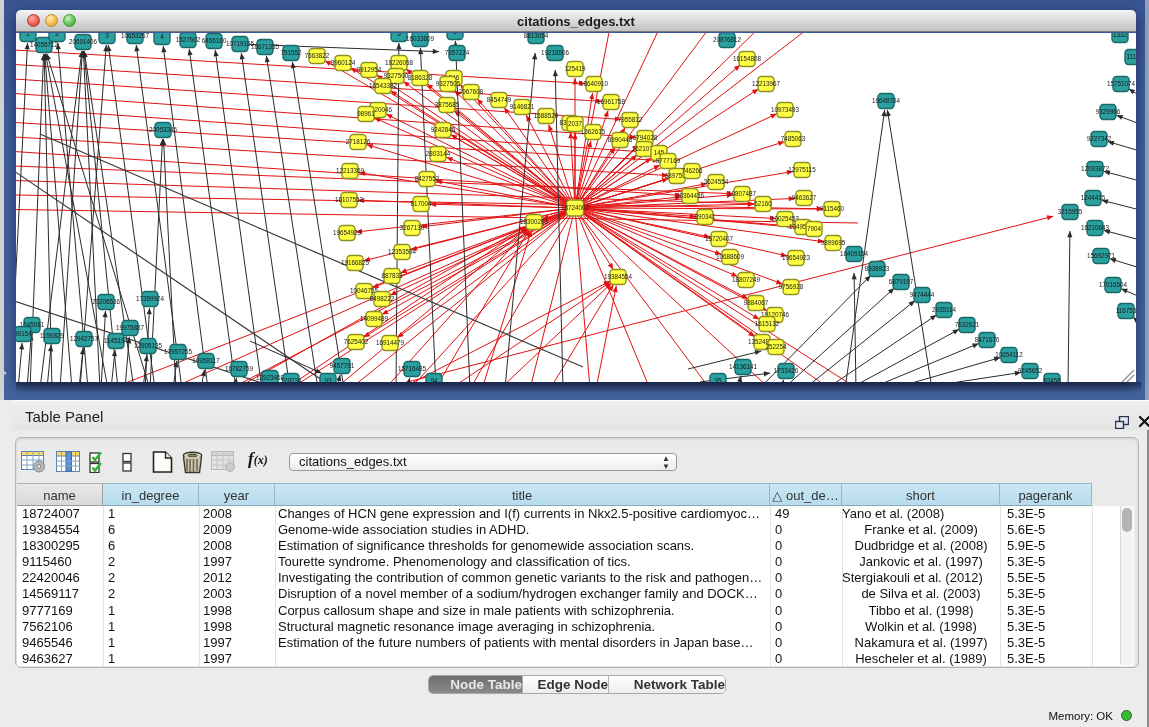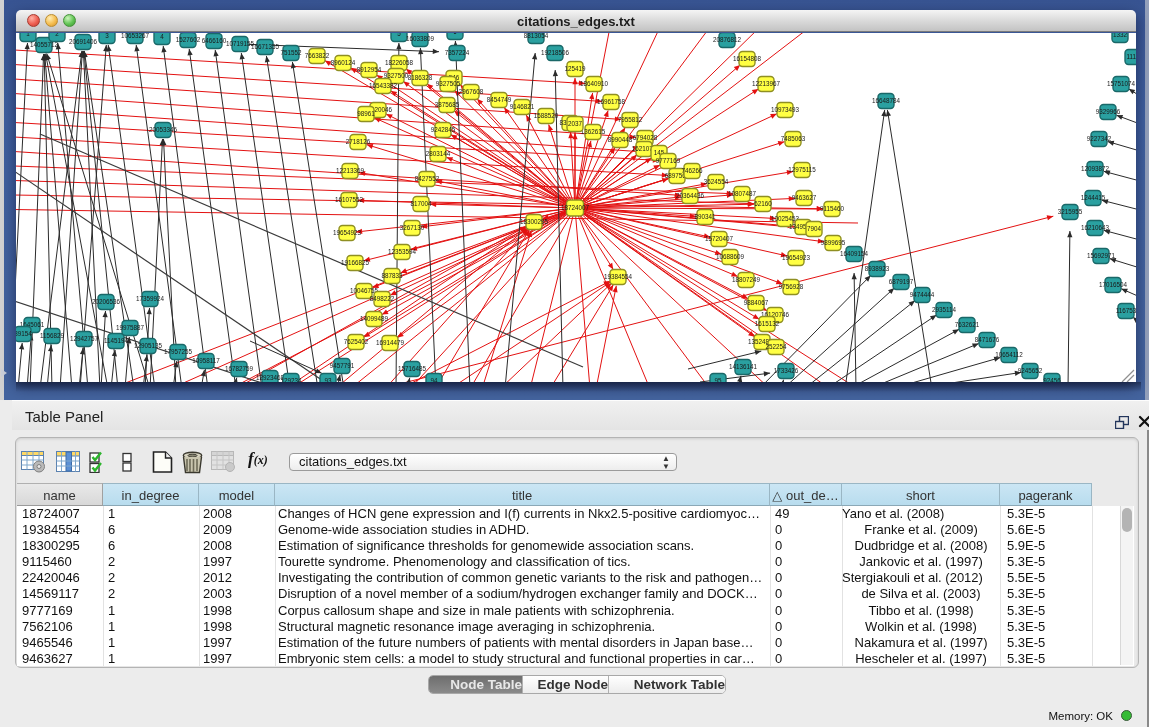--- a/index.html
+++ b/index.html
@@ -786,21 +786,21 @@
       <path d="M0.5 9 h22 M0.5 14 h22 M6 0.5 v18 M12 0.5 v18 M18 0.5 v18" stroke="#a8a8a8" fill="none"></path>
       <circle cx="19" cy="16" r="4.5" fill="#b0b0b0" stroke="#888"></circle>
       </g>
     </svg>
     <div class="ticon" style="left:248px;top:449px;position:absolute;font-family:'Liberation Serif',serif;font-style:italic;font-weight:bold;font-size:17px;color:#111;">f<span style="font-size:12px">(x)</span></div>
 
     <div id="combo">citations_edges.txt<span class="arr">▲<br>▼</span></div>
 
     <div class="hcell gray" style="left:17px;width:86px;">name</div>
     <div class="hcell" style="left:103px;width:96px;">in_degree</div>
-    <div class="hcell" style="left:199px;width:76px;">model</div>
+    <div class="hcell" style="left:199px;width:76px;">year</div>
     <div class="hcell" style="left:275px;width:495px;">title</div>
     <div class="hcell" style="left:770px;width:72px;">△ out_de…</div>
     <div class="hcell" style="left:842px;width:158px;">short</div>
     <div class="hcell" style="left:1000px;width:92px;">pagerank</div>
     <div id="tablebg"></div>
     <div class="vline" style="left:103px"></div>
     <div class="vline" style="left:199px"></div>
     <div class="vline" style="left:275px"></div>
     <div class="vline" style="left:770px"></div>
     <div class="vline" style="left:842px"></div>
@@ -884,23 +884,22 @@
       <span style="left:203px">1997</span>
       <span style="left:278px">Estimation of the future numbers of patients with mental disorders in Japan base…</span>
       <span style="left:775px">0</span>
       <span style="left:842px;width:158px;text-align:center">Nakamura et al. (1997)</span>
       <span style="left:1007px">5.3E-5</span>
     </div>
 <div class="trow" style="top:651px">
       <span style="left:22px">9463627</span>
       <span style="left:108px">1</span>
       <span style="left:203px">1997</span>
-      <span style="left:278px">Embryonic stem cells: a model to study structural and functional properties in car…</span>
       <span style="left:775px">0</span>
-      <span style="left:842px;width:158px;text-align:center">Hescheler et al. (1997)</span>
+      <span style="left:842px;width:158px;text-align:center">Hescheler et al. (1989)</span>
       <span style="left:1007px">5.3E-5</span>
     </div>
     <div id="vscroll"></div>
     <div id="vthumb"></div>
 
     <div id="tabs">
       <div class="seg sel" style="width:93px">Node Table</div>
       <div class="sep"></div>
       <div class="seg" style="width:85px">Edge Node</div>
       <div class="sep"></div>

